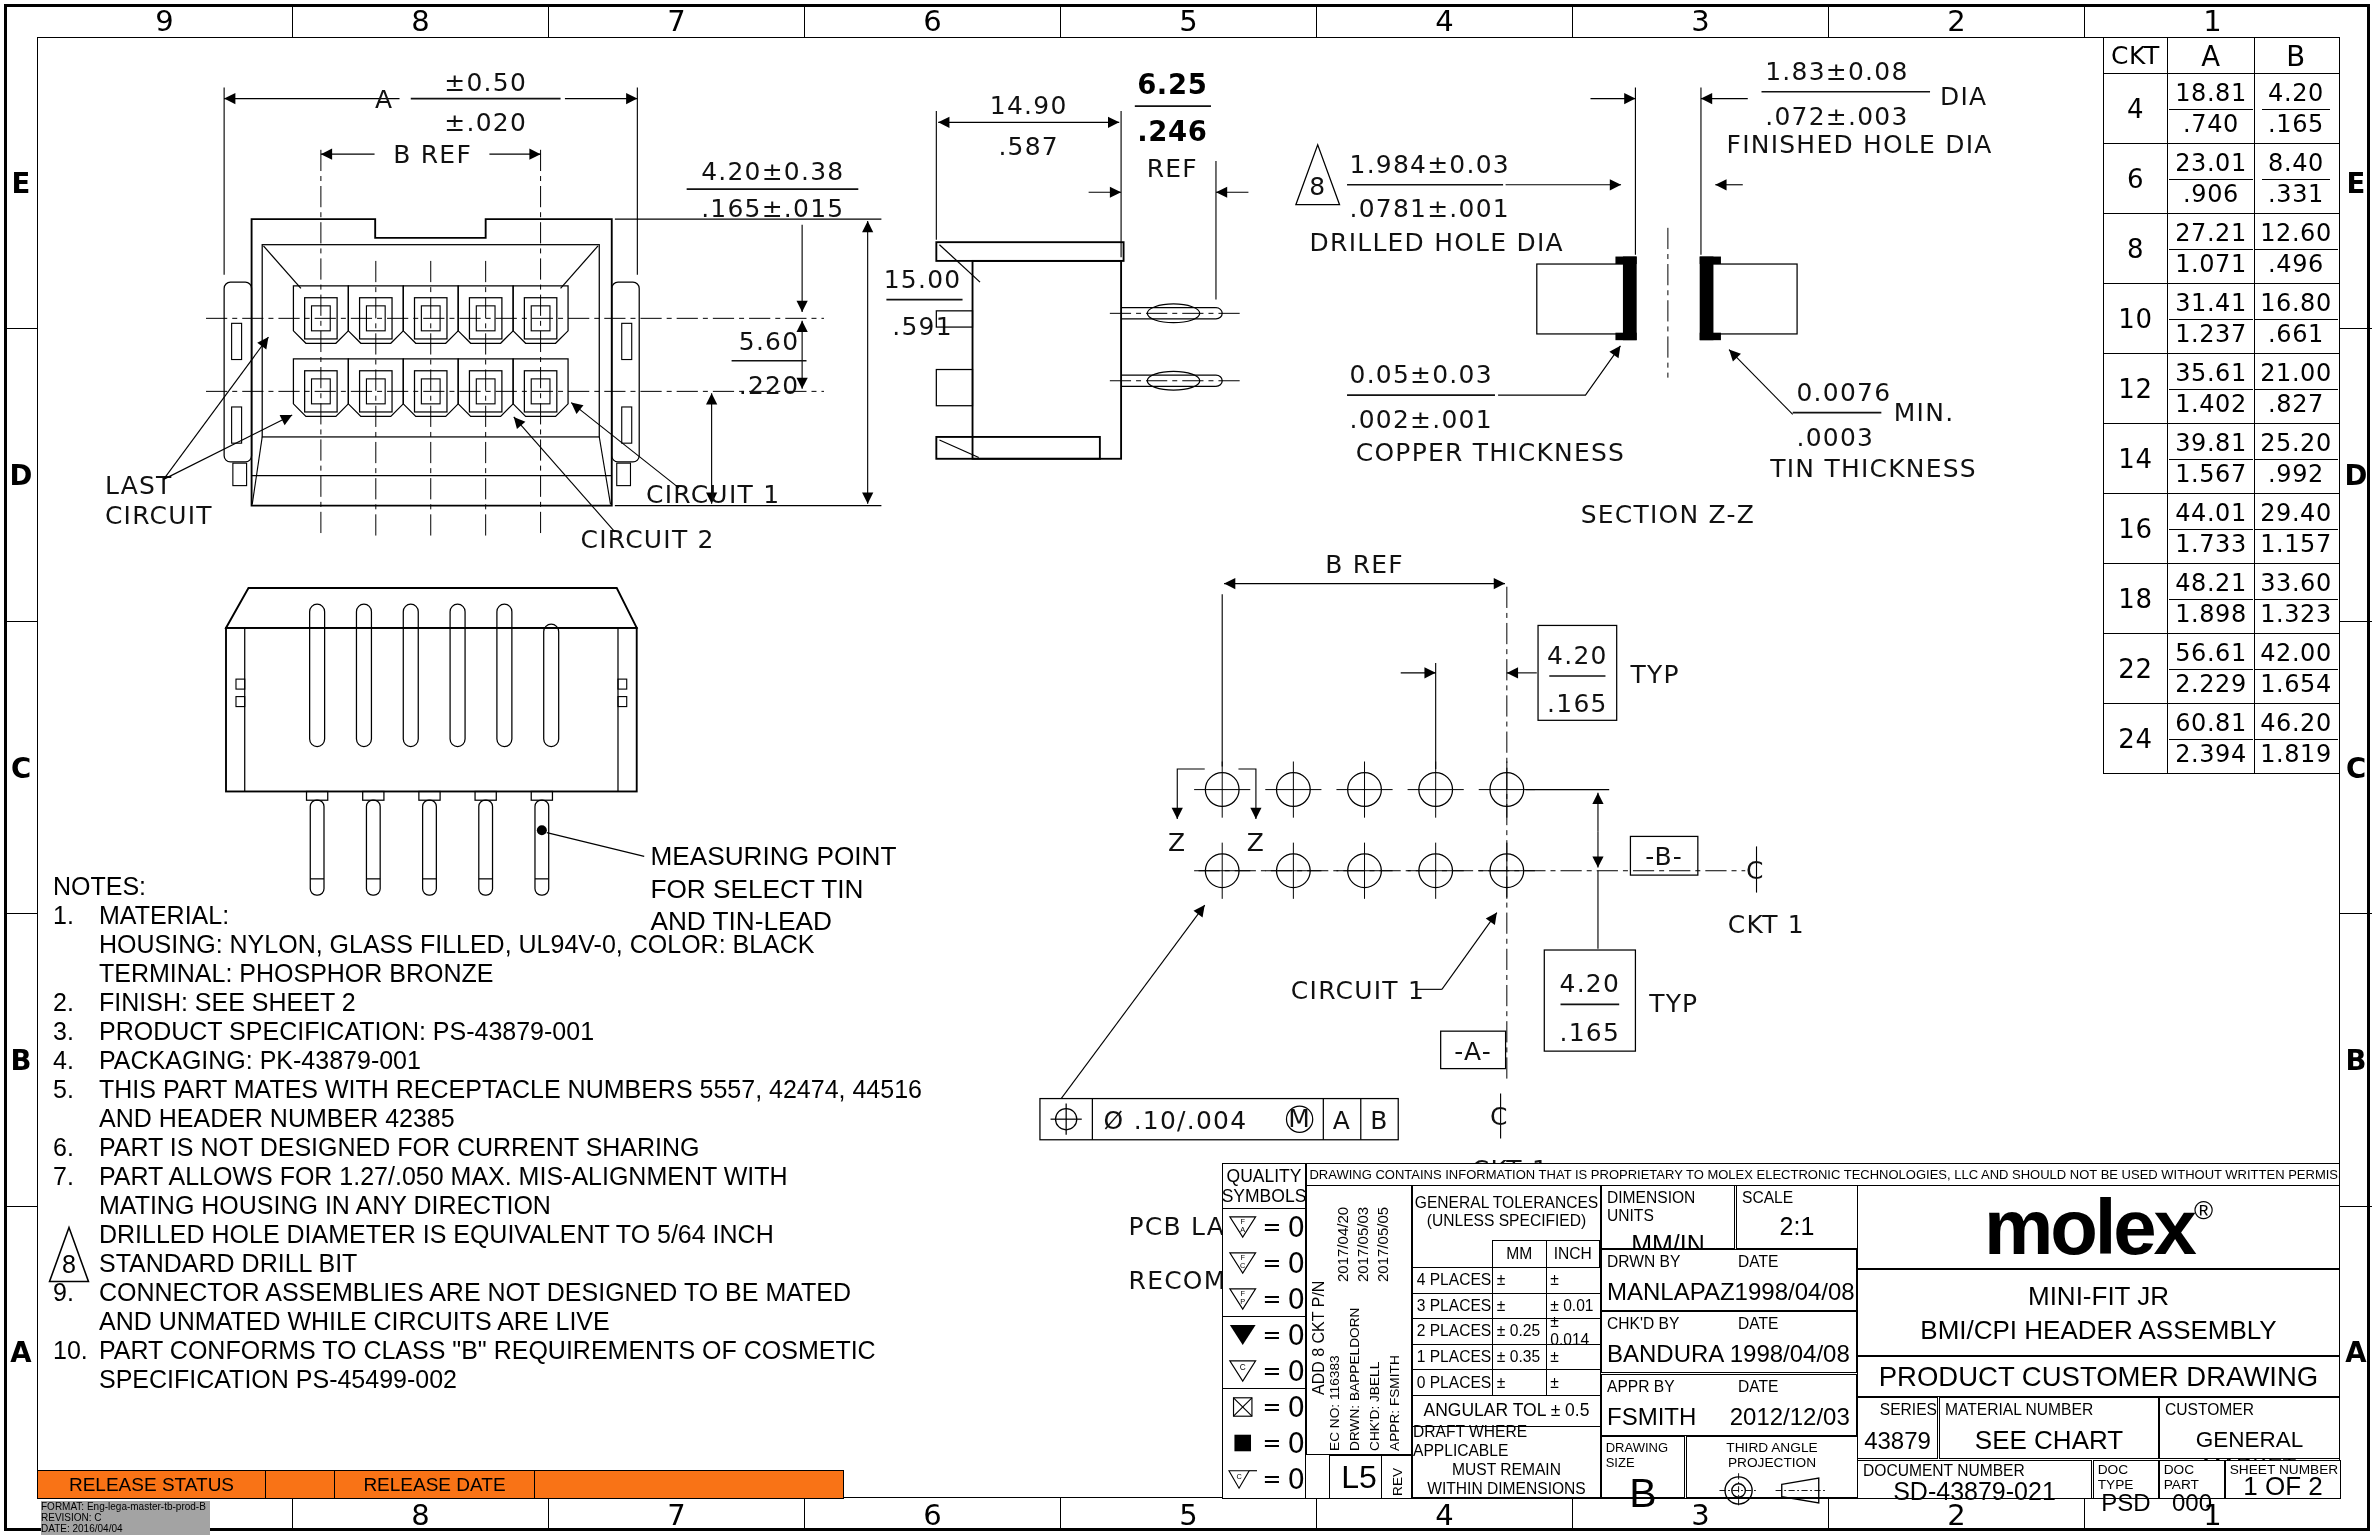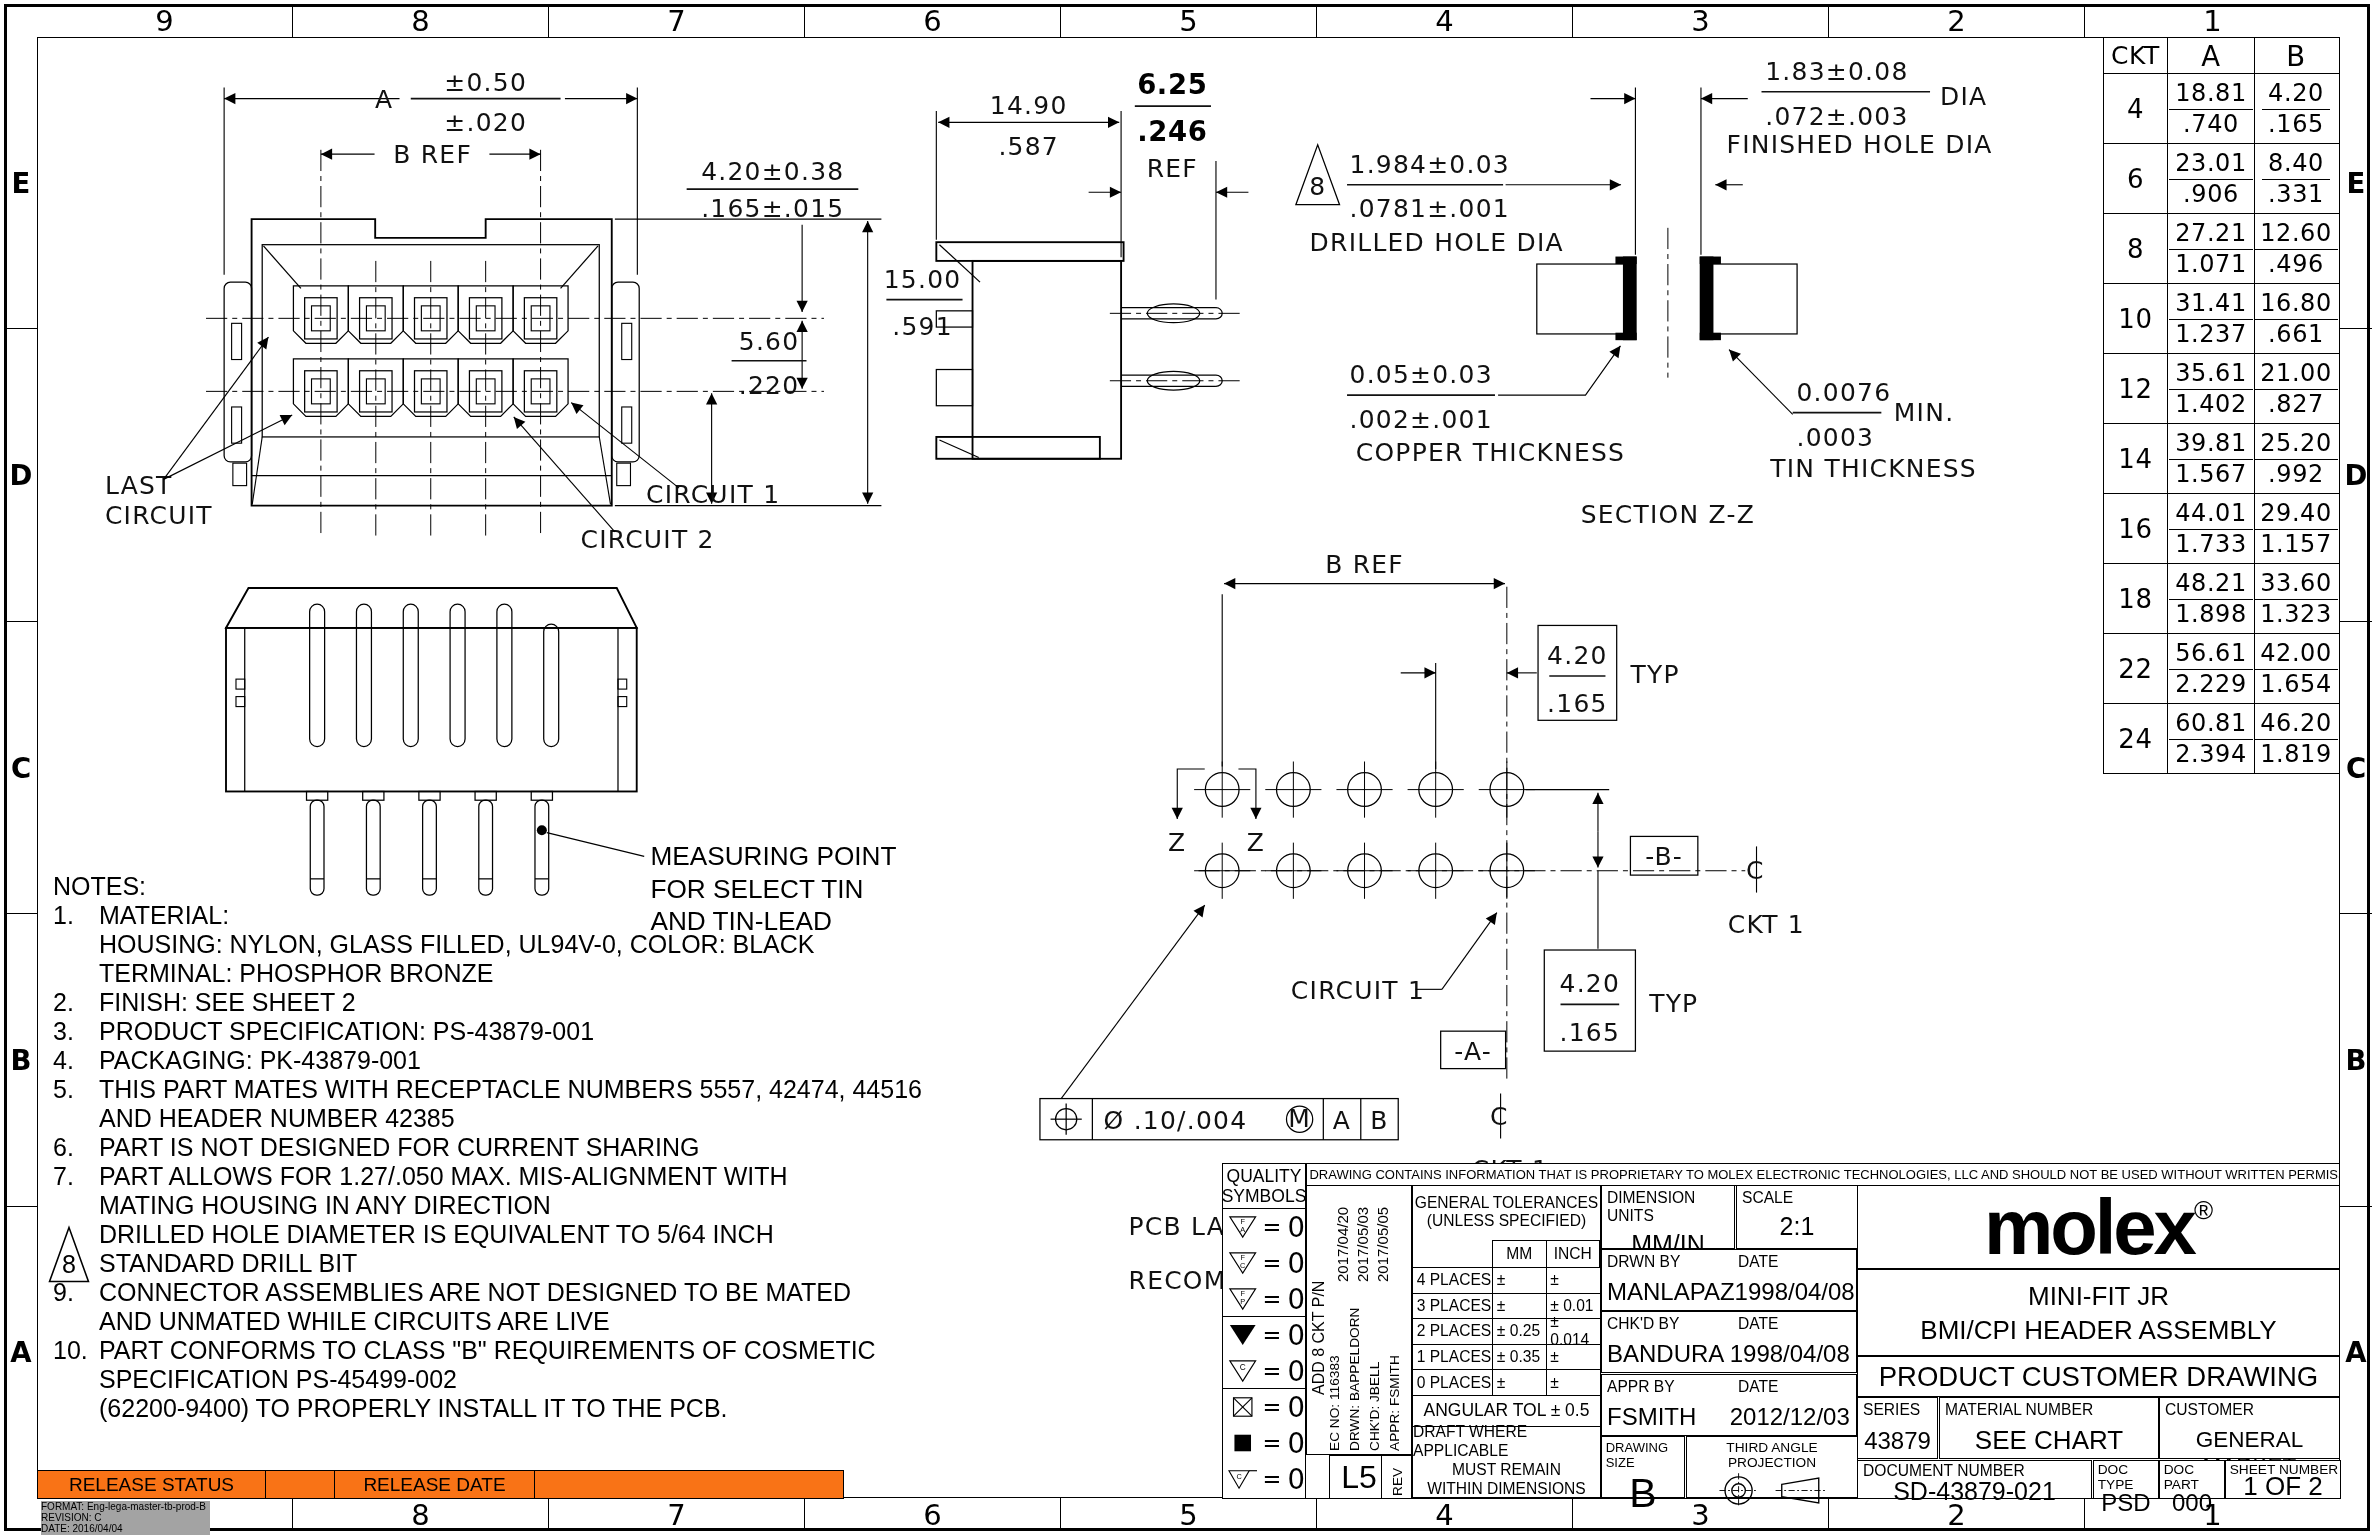--- a/index.html
+++ b/index.html
@@ -645,21 +645,20 @@
         <div class="note-line">
         <span class="note-num">10.</span>
         <span>PART CONFORMS TO CLASS "B" REQUIREMENTS OF COSMETIC</span>
       </div>
         <div class="note-line">
         <span class="note-num"></span>
         <span>SPECIFICATION PS-45499-002</span>
       </div>
         <div class="note-line">
         <span class="note-num"></span>
-        <span>(62200-9400) TO PROPERLY INSTALL IT TO THE PCB.</span>
       </div>
       </div>
   </div>
   <svg class="abs" style="left:47px;top:1225px;" width="44" height="59" viewBox="0 0 70 94">
     <polygon points="35,4 4,90 66,90" fill="#fff" stroke="#000" stroke-width="2.5"></polygon>
     <text x="35" y="76" text-anchor="middle" font-family="Liberation Sans, sans-serif" font-size="40">8</text>
   </svg>
 
   <div class="abs" style="left:1222px;top:1163px;width:1118px;height:336px;border:1.9px solid #000;box-sizing:border-box;background:#fff;"></div>
 
@@ -854,21 +853,21 @@
   <div class="tb-cell" style="left:1857px;top:1185px;width:483px;height:84px;display:flex;align-items:center;justify-content:center;">
     <span style="font-size:78px;font-weight:800;letter-spacing:-3.1px;line-height:1;">molex</span>
     <span style="font-size:26px;vertical-align:top;margin-top:-34px;display:inline-block;">®</span>
   </div>
   <div class="tb-cell" style="left:1857px;top:1269px;width:483px;height:87px;display:flex;flex-direction:column;align-items:center;justify-content:center;font-size:26px;line-height:34px;">
     <span>MINI-FIT JR</span>
     <span>BMI/CPI HEADER ASSEMBLY</span>
   </div>
   <div class="tb-cell" style="left:1857px;top:1356px;width:483px;height:41px;display:flex;align-items:center;justify-content:center;font-size:27.5px;">PRODUCT CUSTOMER DRAWING</div>
   <div class="tb-cell" style="left:1857px;top:1397px;width:81px;height:62px;">
-    <div class="lbl" style="margin:2.5px 0 0 5px;">SERIES</div>
+    <div class="lbl" style="margin:2.5px 0 0 5px;text-align:right;">SERIES</div>
     <div style="text-align:center;font-size:24px;margin-top:8.7px;">43879</div>
   </div>
   <div class="tb-cell" style="left:1939px;top:1397px;width:220px;height:62px;">
     <div class="lbl" style="margin:2.5px 0 0 5px;">MATERIAL NUMBER</div>
     <div style="text-align:center;font-size:26px;margin-top:6.2px;">SEE CHART</div>
   </div>
   <div class="tb-cell" style="left:2159px;top:1397px;width:181px;height:62px;">
     <div class="lbl" style="margin:2.5px 0 0 5px;">CUSTOMER</div>
     <div style="text-align:center;font-size:22.5px;margin-top:8.7px;">GENERAL MARKET</div>
   </div>

